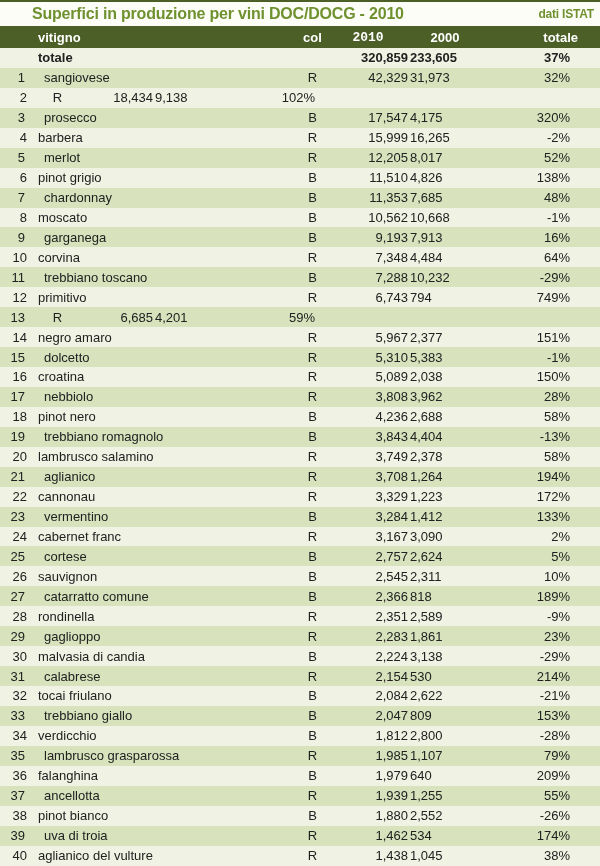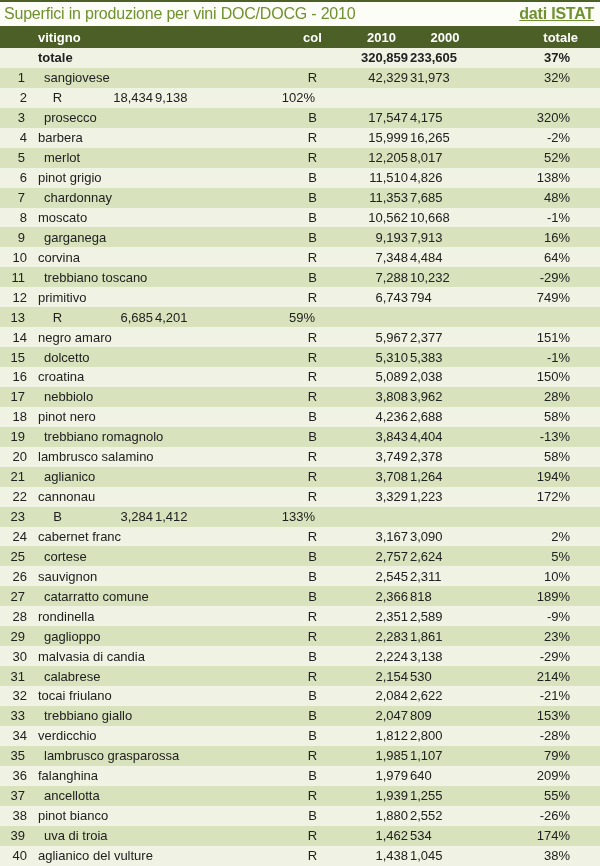--- a/index.html
+++ b/index.html
@@ -20,24 +20,24 @@
     background:var(--plain-row-bg);
     border-top:2px solid var(--top-border);
     display:flex;flex-direction:column;
   }
   .titlebar{
     height:24px;background:var(--title-bg);
     display:flex;align-items:center;justify-content:space-between;
     padding:0 6px 0 4px;
   }
   .titlebar .main-title{
-    color:var(--title-text);font-weight:normal;font-size:16px;letter-spacing:-0.2px;
+    color:var(--title-text);font-weight:bold;font-size:16px;letter-spacing:-0.2px;margin-left:28px;
   }
   .titlebar .source{
-    color:var(--title-text);font-weight:bold;font-size:16px;letter-spacing:-0.2px;text-decoration:underline;
+    color:var(--title-text);font-weight:bold;font-size:12px;letter-spacing:-0.2px;
   }
   .headrow{
     height:22px;background:var(--header-bg);color:var(--header-text);
     font-weight:bold;font-size:13px;
     display:flex;align-items:center;
   }
   .grid-row{
     height:19.95px;display:flex;align-items:center;font-size:13px;
     background:var(--plain-row-bg);
   }
@@ -47,21 +47,21 @@
   .c-rank{width:30px;text-align:right;padding-right:3px;flex:none;}
   .band .c-rank{padding-right:5px;}
   .c-name{flex:1;text-align:left;padding-left:8px;white-space:nowrap;overflow:hidden;}
   .band .c-name{padding-left:14px;}
   .c-col{width:55px;text-align:center;flex:none;}
   .c-y2010{width:70px;text-align:right;padding-right:2px;flex:none;}
   .c-y2000{width:80px;padding-right:2px;flex:none;}
   .c-pct{width:110px;text-align:right;padding-right:30px;flex:none;}
   
   .headrow .c-name{padding-left:8px;}
-  .headrow .c-y2010{padding-right:14px;}
+  .headrow .c-y2010{text-align:center;padding-right:14px;font-family:Liberation Mono, monospace;}
   .headrow .c-y2000{text-align:center;padding-right:10px;}
   .headrow .c-pct{padding-right:22px;}
 </style>
 </head>
 <body>
 
 <div class="sheet">
 
   <div class="titlebar">
     <span class="main-title">Superfici in produzione per vini DOC/DOCG - 2010</span>
@@ -278,20 +278,21 @@
       <span class="c-rank">22</span>
       <span class="c-name">cannonau</span>
       <span class="c-col">R</span>
       <span class="c-y2010">3,329</span>
       <span class="c-y2000">1,223</span>
       <span class="c-pct">172%</span>
     </div>
 
     <div class="grid-row band">
       <span class="c-rank">23</span>
+      <span class="c-name">vermentino</span>
       <span class="c-col">B</span>
       <span class="c-y2010">3,284</span>
       <span class="c-y2000">1,412</span>
       <span class="c-pct">133%</span>
     </div>
 
     <div class="grid-row">
       <span class="c-rank">24</span>
       <span class="c-name">cabernet franc</span>
       <span class="c-col">R</span>

